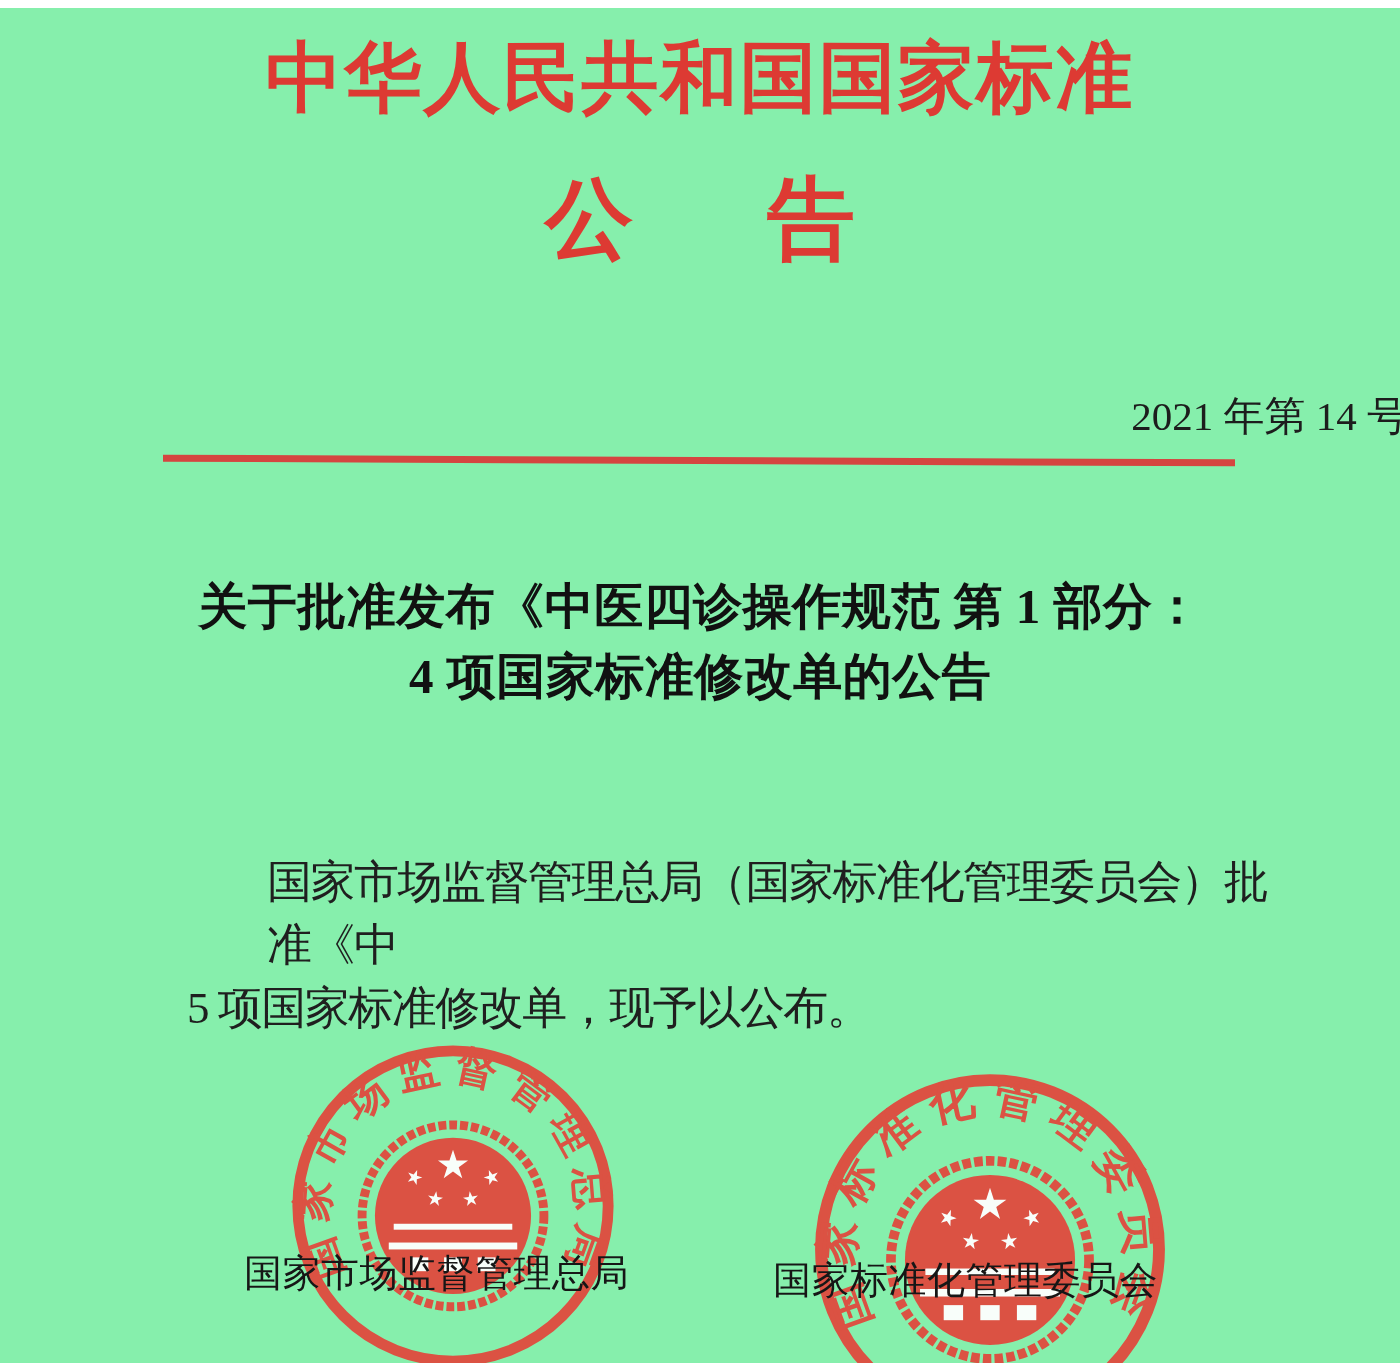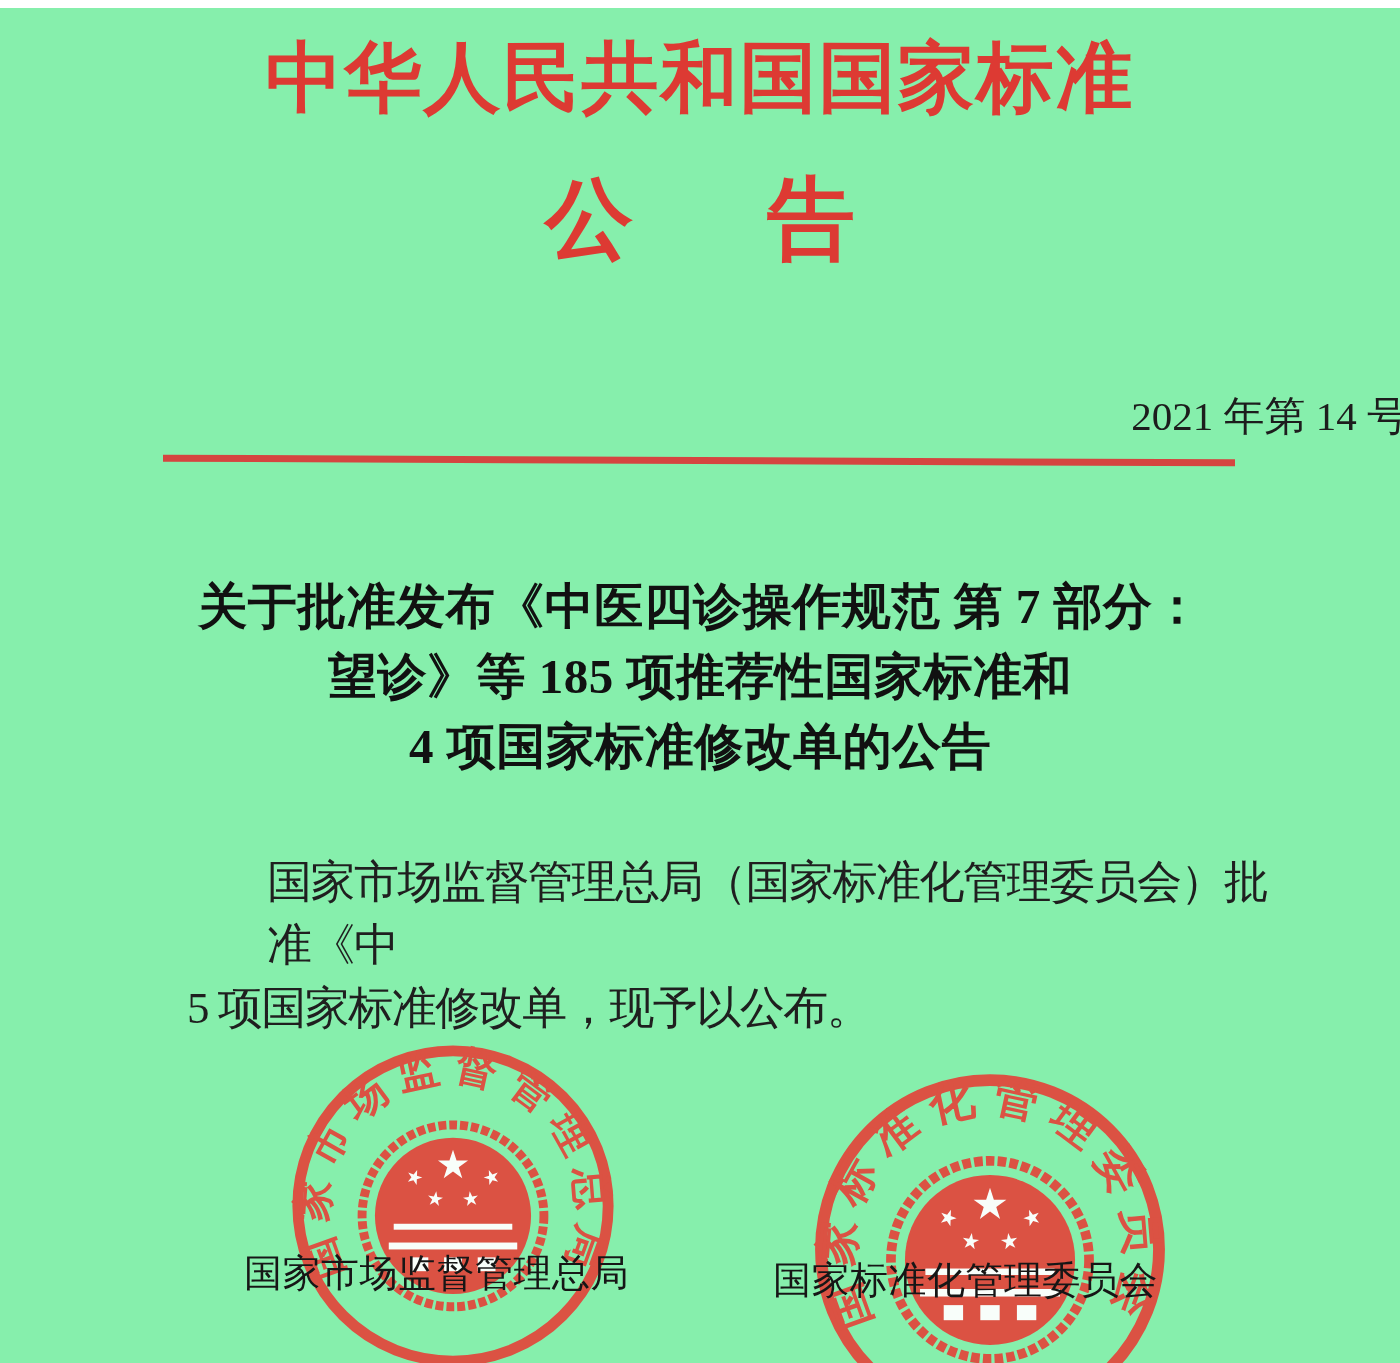--- a/index.html
+++ b/index.html
@@ -154,22 +154,21 @@
   <div class="announce">
     <span>公</span>
     <span>告</span>
   </div>
 
   <div class="doc-number">2021 年第 14 号</div>
 
   <div class="red-rule"></div>
 
   <div class="heading">
-    <div>关于批准发布《中医四诊操作规范 第 7 部分：</div>
-    <div>望诊》等 185 项推荐性国家标准和</div>
+    <div>关于批准发布《中医四诊操作规范 第 1 部分：</div>
     <div>4 项国家标准修改单的公告</div>
   </div>
 
   <div class="body-text">
     <div class="line-indent">国家市场监督管理总局（国家标准化管理委员会）批准《中</div>
     <div>5 项国家标准修改单，现予以公布。</div>
   </div>
 
   <svg class="seal seal-left" viewBox="0 0 340 340">
     <circle class="ring" cx="170" cy="172" r="157"></circle>

